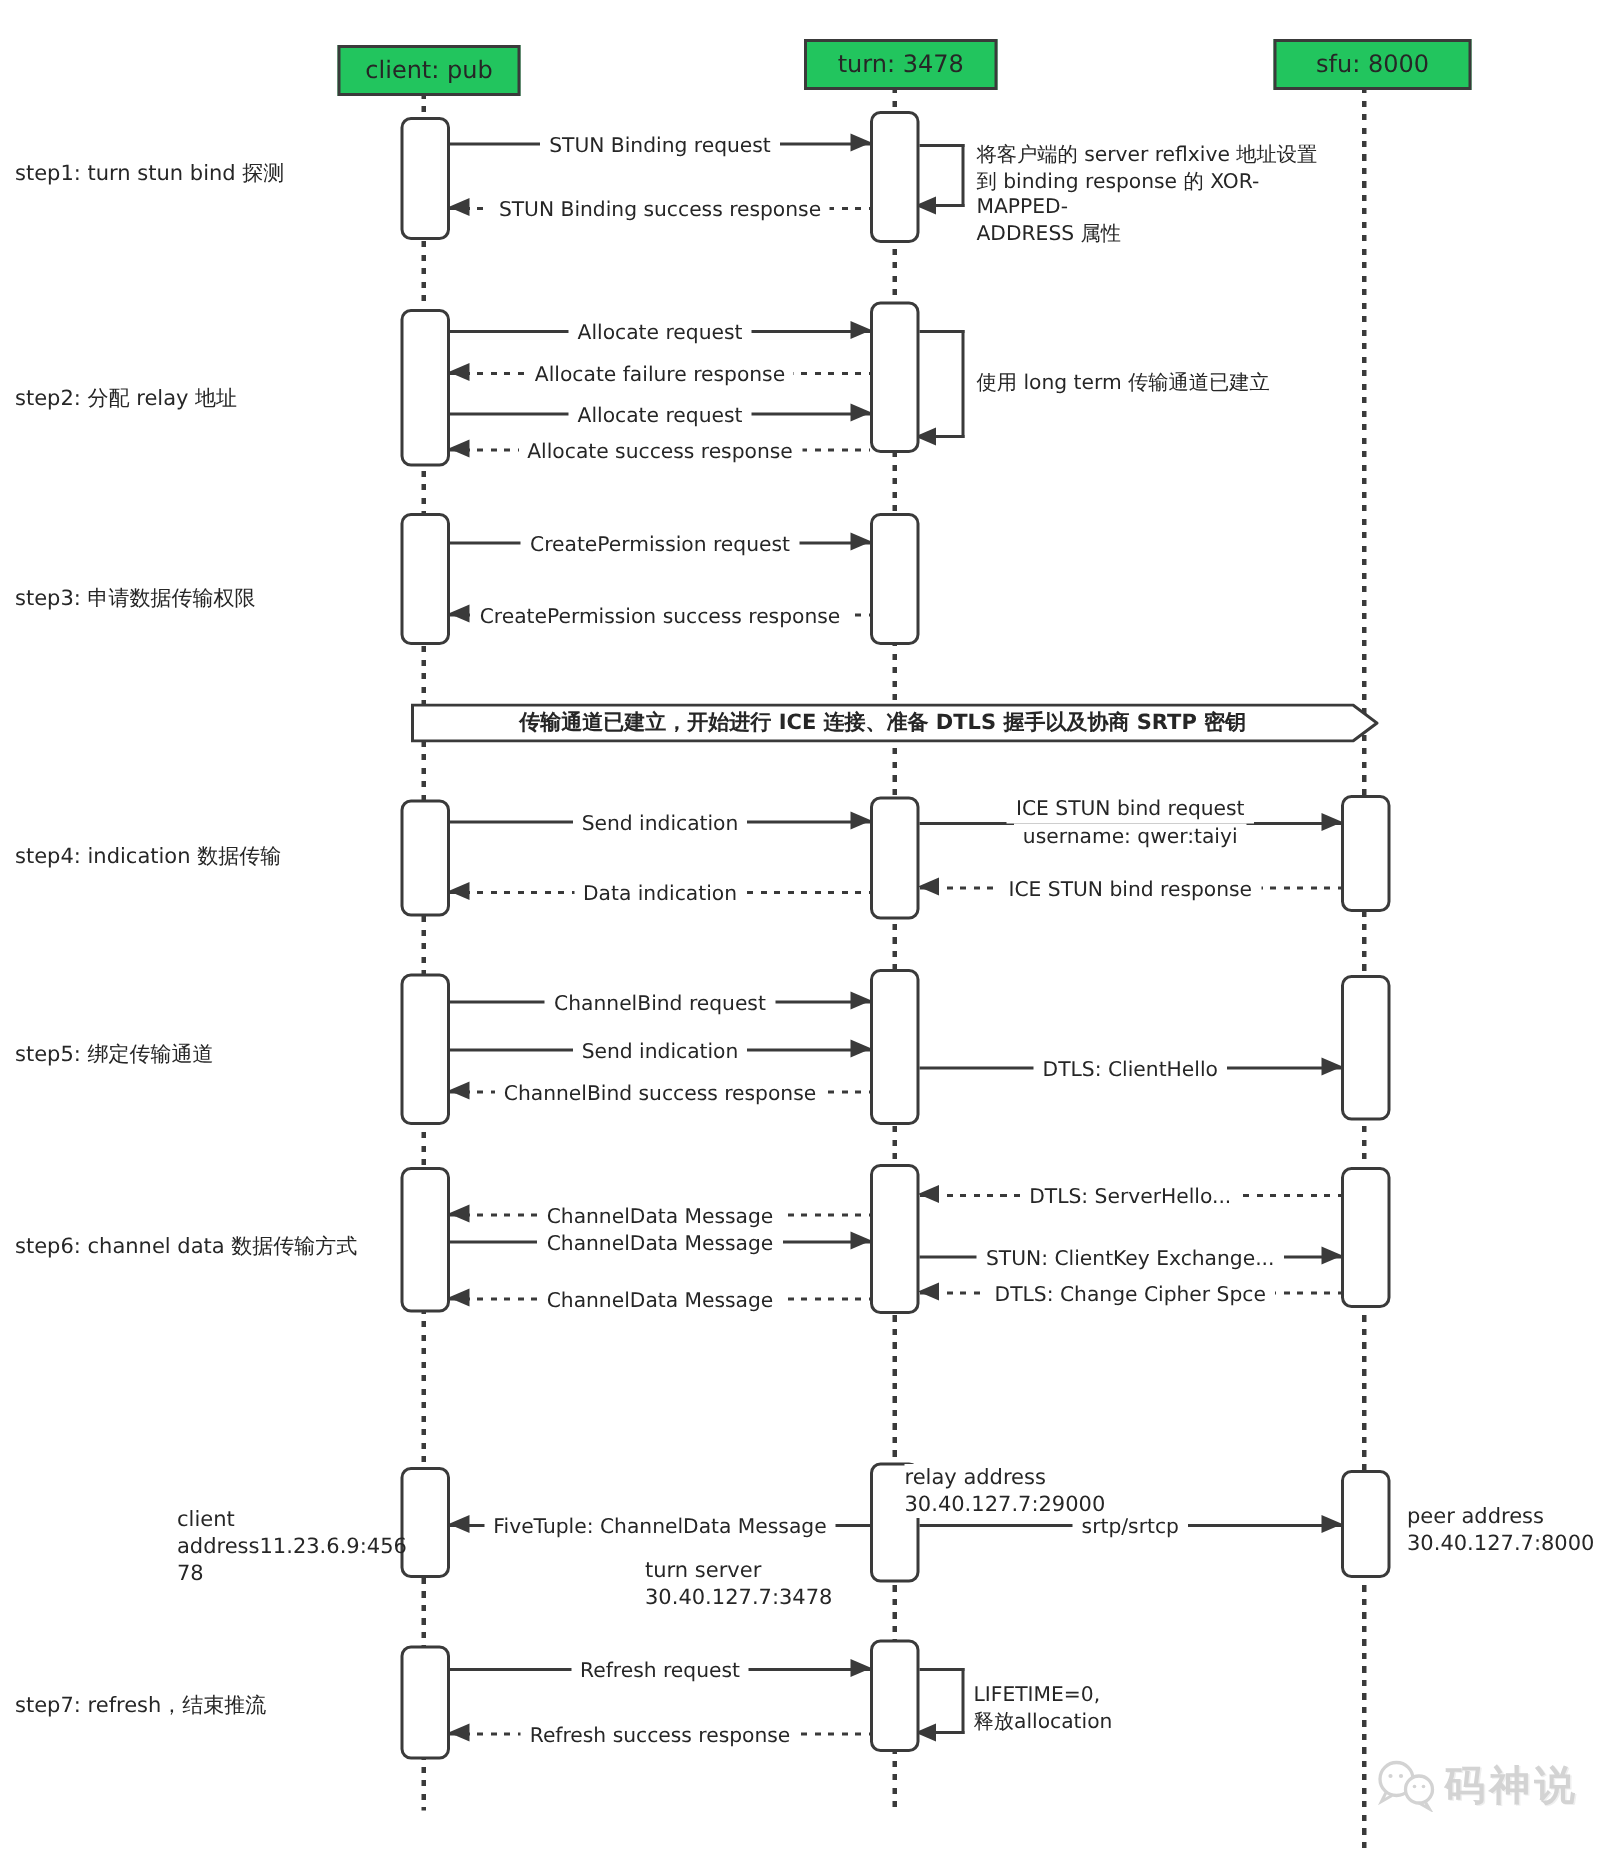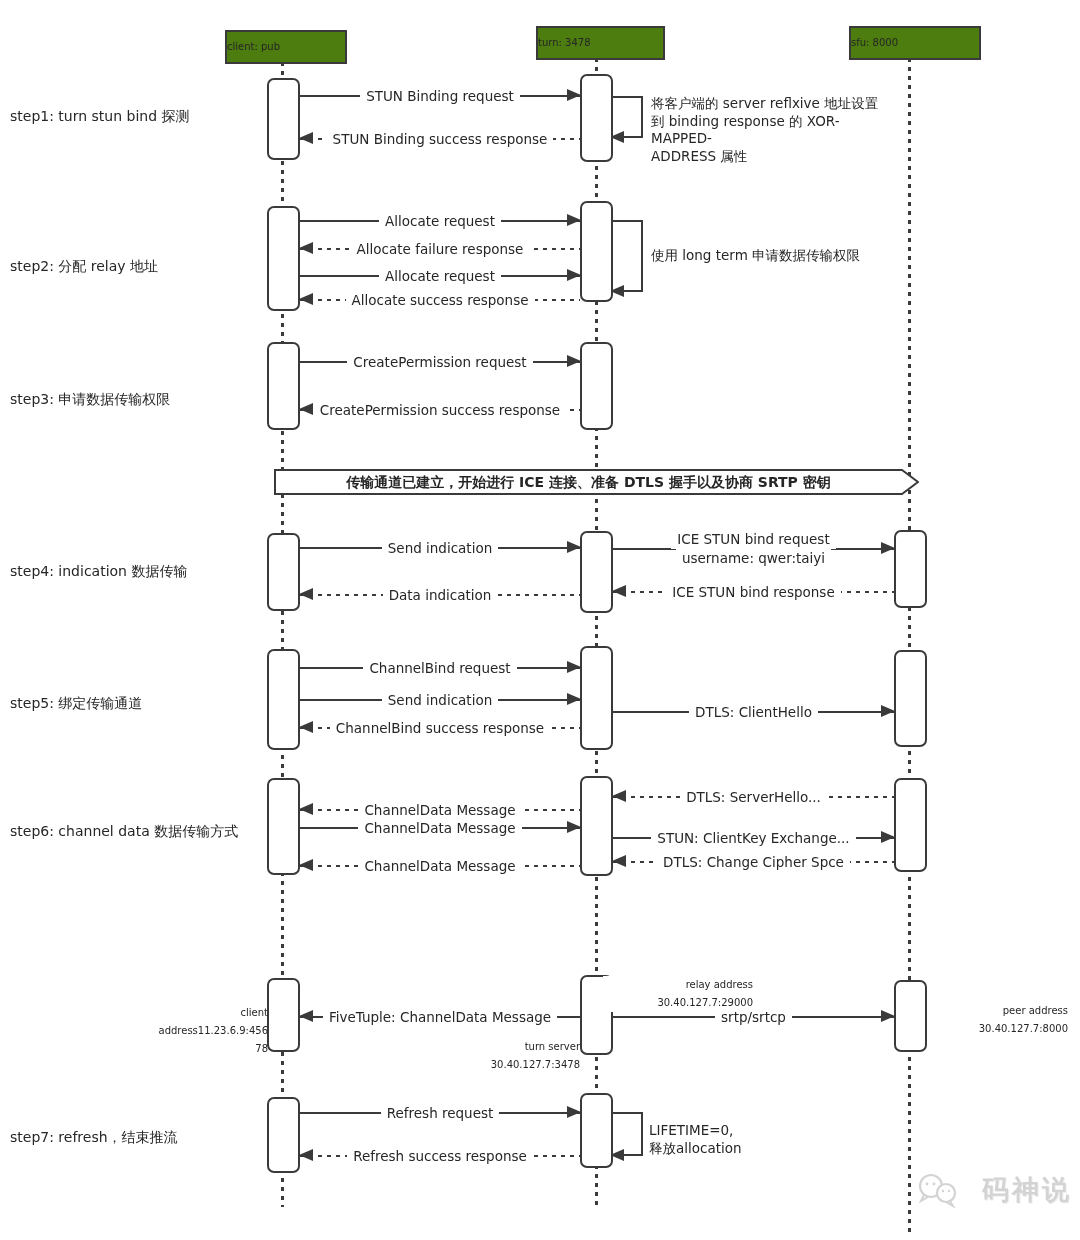--- a/index.html
+++ b/index.html
@@ -1,21 +1,21 @@
 <!DOCTYPE html>
 <html><head>
 <meta charset="utf-8">
 <style>
   :root{ --ln:#3a3a3a; --tx:#262626; }
   html,body{margin:0;padding:0;background:#fff;}
   #canvas{position:relative;width:1080px;height:1240px;background:#fff;overflow:hidden;
           font-family:"DejaVu Sans","Liberation Sans",sans-serif;color:var(--tx);}
   
-  .head{position:absolute;height:30px;border:2px solid var(--ln);background:#4d7c0f;
-        line-height:30px;font-size:10px;z-index:5;}
+  .head{position:absolute;height:30px;border:2px solid var(--ln);background:#22c55e;
+        text-align:center;line-height:30px;font-size:16px;z-index:5;}
   
   .life{position:absolute;width:3px;z-index:0;
         background:repeating-linear-gradient(180deg,var(--ln) 0 4px,transparent 4px 9px);}
   
   .act{position:absolute;width:33px;background:#fff;border:2px solid var(--ln);
        border-radius:7px;z-index:2;box-sizing:border-box;}
   
   .msg{position:absolute;height:0;z-index:3;}
   .msg .line{position:absolute;left:0;right:0;top:-1px;height:2px;background:var(--ln);}
   .msg.dashed .line{background:repeating-linear-gradient(90deg,var(--ln) 0 4px,transparent 4px 9px);}
@@ -38,23 +38,23 @@
   .note{position:absolute;font-size:13.5px;line-height:17.5px;white-space:pre-line;z-index:4;}
   
   .steplabel{position:absolute;left:10px;width:243px;font-size:14px;
              line-height:18px;white-space:nowrap;z-index:4;}
   
   .banner{position:absolute;z-index:6;}
   .banner svg{position:absolute;left:0;top:0;}
   .banner .banner-lbl{position:absolute;left:0;right:16px;top:0;bottom:0;text-align:center;
                       line-height:26px;font-size:14px;font-weight:bold;}
   
-  .addr{position:absolute;font-size:10px;line-height:18px;text-align:right;z-index:4;}
-  
-  .wm{position:absolute;left:916px;top:1172px;display:flex;align-items:center;gap:24px;
+  .addr{position:absolute;font-size:14px;line-height:18px;text-align:left;z-index:4;}
+  
+  .wm{position:absolute;left:916px;top:1172px;display:flex;align-items:center;gap:5px;
       color:#d3d3d3;z-index:4;}
   .wm .wm-text{font-size:27px;font-weight:bold;letter-spacing:3px;
                text-shadow:1px 1px 0 #efefef;}
 </style>
 </head>
 <body>
 
 <div id="canvas">
 
   <div class="life" style="left:281px;top:62px;height:1145px"></div>
@@ -99,21 +99,21 @@
   <div class="loop" style="left:613px;top:96px;height:38px">
     <div class="ah-l"></div>
   </div>
   <div class="note" style="left:651px;top:95px;width:240px">将客户端的 server reflxive 地址设置
 到 binding response 的 XOR-MAPPED-
 ADDRESS 属性</div>
 
   <div class="loop" style="left:613px;top:220px;height:68px">
     <div class="ah-l"></div>
   </div>
-  <div class="note" style="left:651px;top:247px;width:300px">使用 long term 申请数据传输权限</div>
+  <div class="note" style="left:651px;top:247px;width:300px">使用 long term 传输通道已建立</div>
 
   <div class="loop" style="left:613px;top:1112px;height:40px">
     <div class="ah-l"></div>
   </div>
   <div class="note" style="left:649px;top:1122px;width:200px">LIFETIME=0,
 释放allocation</div>
 
   <div class="msg solid" style="left:300px;top:96px;width:280px">
     <div class="line"></div>
       <div class="ah-r"></div>

